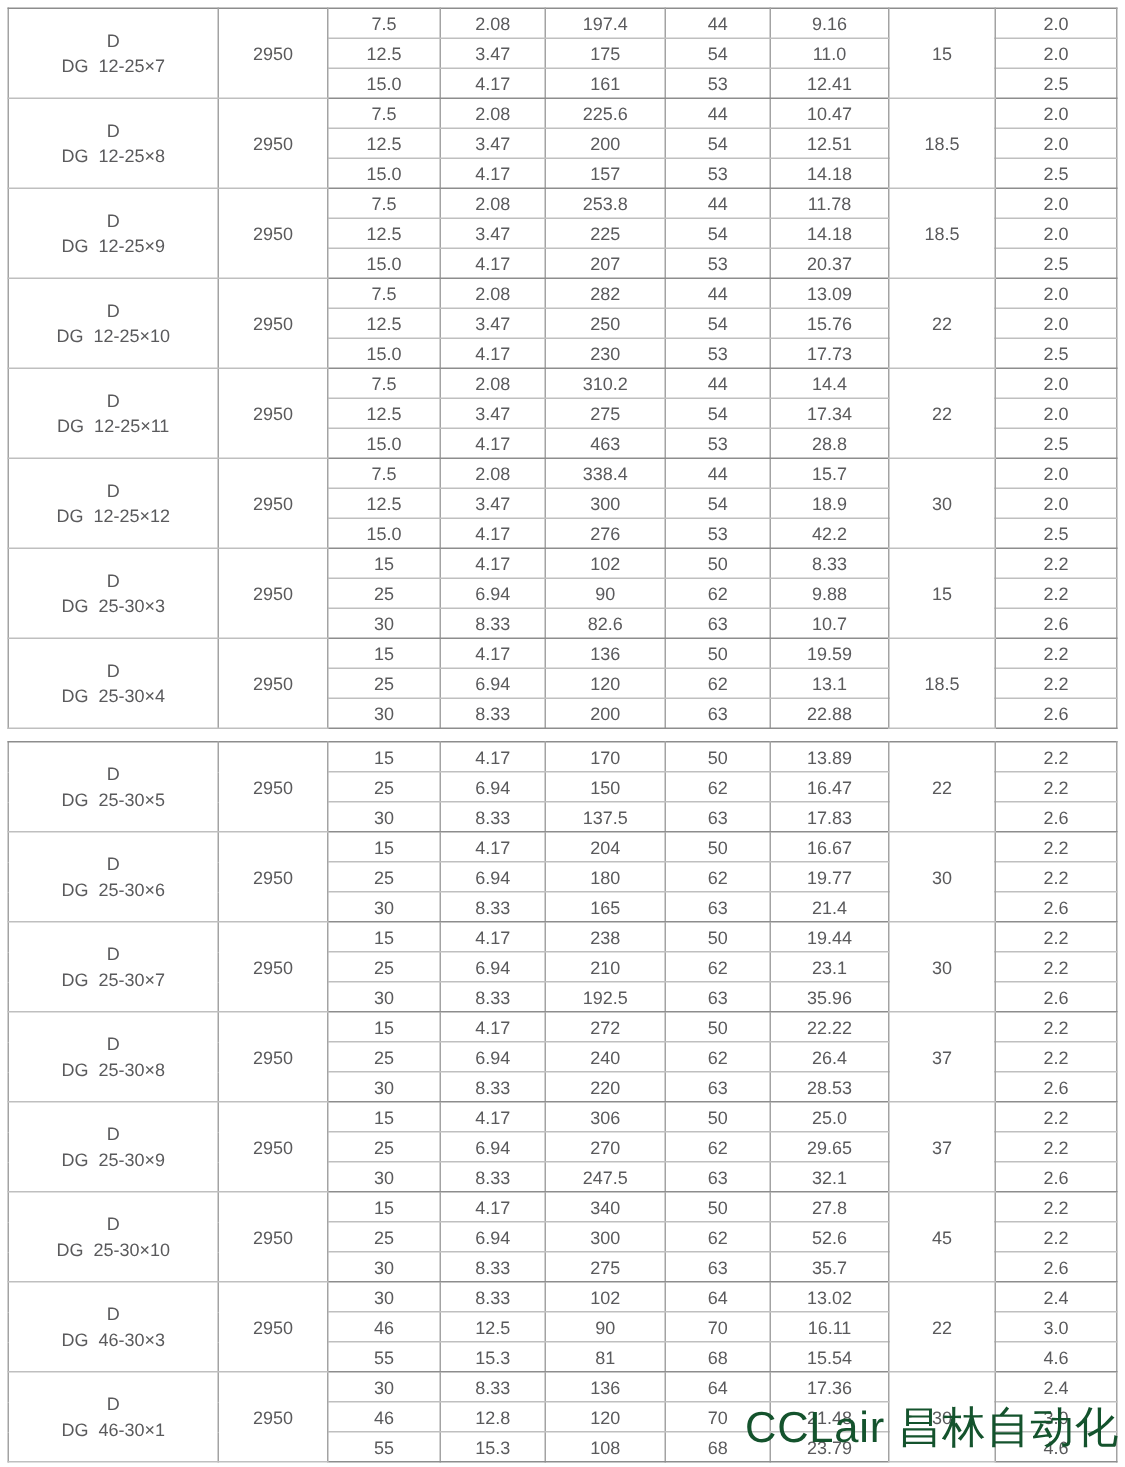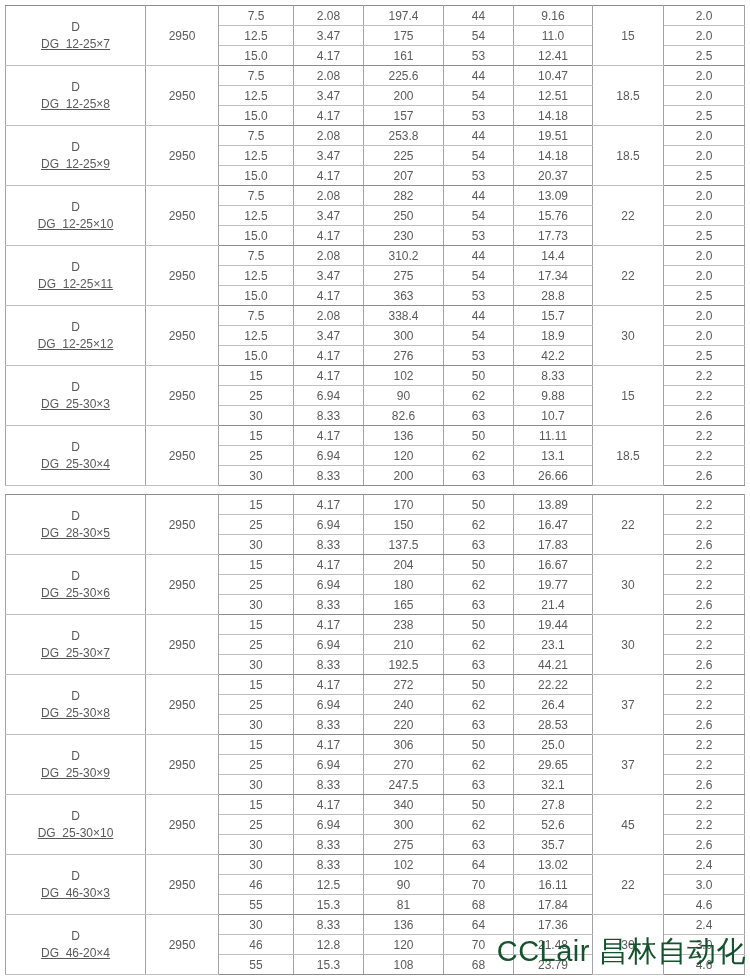--- a/index.html
+++ b/index.html
@@ -35,21 +35,21 @@
     text-align: center;
     vertical-align: middle;
     font-size: 12px;
     color: #5a5a5c;
     background: #ffffff;
   }
   
   tbody.group > tr:first-child > td { border-top: 1px solid #8d8d8d; }
   tbody.group > tr:last-child  > td { border-bottom: 1px solid #8d8d8d; }
   td.model-cell { line-height: 17px; }
-  .model-code { white-space: pre; text-decoration: underline; }
+  .model-code { white-space: pre; }
   .watermark {
     position: absolute;
     right: 4px;
     bottom: 6px;
     font-size: 29px;
     font-weight: 500;
     color: #14532d;
     letter-spacing: 0.5px;
     white-space: nowrap;
     pointer-events: none;
@@ -142,21 +142,21 @@
     <tr>
       <td class="model-cell" rowspan="3">
         <div class="model-series">D</div>
         <div class="model-code">DG  12-25×9</div>
       </td>
       <td class="speed-cell" rowspan="3">2950</td>
       <td class="val">7.5</td>
       <td class="val">2.08</td>
       <td class="val">253.8</td>
       <td class="val">44</td>
-      <td class="val">19.51</td>
+      <td class="val">11.78</td>
       <td class="motor-cell" rowspan="3">18.5</td>
       <td class="val">2.0</td>
     </tr>
     <tr>
       <td class="val">12.5</td>
       <td class="val">3.47</td>
       <td class="val">225</td>
       <td class="val">54</td>
       <td class="val">14.18</td>
       <td class="val">2.0</td>
@@ -223,21 +223,21 @@
       <td class="val">12.5</td>
       <td class="val">3.47</td>
       <td class="val">275</td>
       <td class="val">54</td>
       <td class="val">17.34</td>
       <td class="val">2.0</td>
     </tr>
     <tr>
       <td class="val">15.0</td>
       <td class="val">4.17</td>
-      <td class="val">363</td>
+      <td class="val">463</td>
       <td class="val">53</td>
       <td class="val">28.8</td>
       <td class="val">2.5</td>
     </tr>
   </tbody>
 
   <tbody class="group">
     <tr>
       <td class="model-cell" rowspan="3">
         <div class="model-series">D</div>
@@ -307,38 +307,38 @@
     <tr>
       <td class="model-cell" rowspan="3">
         <div class="model-series">D</div>
         <div class="model-code">DG  25-30×4</div>
       </td>
       <td class="speed-cell" rowspan="3">2950</td>
       <td class="val">15</td>
       <td class="val">4.17</td>
       <td class="val">136</td>
       <td class="val">50</td>
-      <td class="val">11.11</td>
+      <td class="val">19.59</td>
       <td class="motor-cell" rowspan="3">18.5</td>
       <td class="val">2.2</td>
     </tr>
     <tr>
       <td class="val">25</td>
       <td class="val">6.94</td>
       <td class="val">120</td>
       <td class="val">62</td>
       <td class="val">13.1</td>
       <td class="val">2.2</td>
     </tr>
     <tr>
       <td class="val">30</td>
       <td class="val">8.33</td>
       <td class="val">200</td>
       <td class="val">63</td>
-      <td class="val">26.66</td>
+      <td class="val">22.88</td>
       <td class="val">2.6</td>
     </tr>
   </tbody>
 </table>
   <table class="spec">
     <colgroup>
       <col style="width:140px">
         <col style="width:73px">
         <col style="width:75px">
       <col style="width:70px">
@@ -346,21 +346,21 @@
         <col style="width:70px">
       <col style="width:79px">
         <col style="width:71px">
         <col style="width:81px">
     </colgroup>
 
   <tbody class="group">
     <tr>
       <td class="model-cell" rowspan="3">
         <div class="model-series">D</div>
-        <div class="model-code">DG  28-30×5</div>
+        <div class="model-code">DG  25-30×5</div>
       </td>
       <td class="speed-cell" rowspan="3">2950</td>
       <td class="val">15</td>
       <td class="val">4.17</td>
       <td class="val">170</td>
       <td class="val">50</td>
       <td class="val">13.89</td>
       <td class="motor-cell" rowspan="3">22</td>
       <td class="val">2.2</td>
     </tr>
@@ -436,21 +436,21 @@
       <td class="val">210</td>
       <td class="val">62</td>
       <td class="val">23.1</td>
       <td class="val">2.2</td>
     </tr>
     <tr>
       <td class="val">30</td>
       <td class="val">8.33</td>
       <td class="val">192.5</td>
       <td class="val">63</td>
-      <td class="val">44.21</td>
+      <td class="val">35.96</td>
       <td class="val">2.6</td>
     </tr>
   </tbody>
 
   <tbody class="group">
     <tr>
       <td class="model-cell" rowspan="3">
         <div class="model-series">D</div>
         <div class="model-code">DG  25-30×8</div>
       </td>
@@ -568,30 +568,30 @@
       <td class="val">90</td>
       <td class="val">70</td>
       <td class="val">16.11</td>
       <td class="val">3.0</td>
     </tr>
     <tr>
       <td class="val">55</td>
       <td class="val">15.3</td>
       <td class="val">81</td>
       <td class="val">68</td>
-      <td class="val">17.84</td>
+      <td class="val">15.54</td>
       <td class="val">4.6</td>
     </tr>
   </tbody>
 
   <tbody class="group">
     <tr>
       <td class="model-cell" rowspan="3">
         <div class="model-series">D</div>
-        <div class="model-code">DG  46-20×4</div>
+        <div class="model-code">DG  46-30×1</div>
       </td>
       <td class="speed-cell" rowspan="3">2950</td>
       <td class="val">30</td>
       <td class="val">8.33</td>
       <td class="val">136</td>
       <td class="val">64</td>
       <td class="val">17.36</td>
       <td class="motor-cell" rowspan="3">30</td>
       <td class="val">2.4</td>
     </tr>

